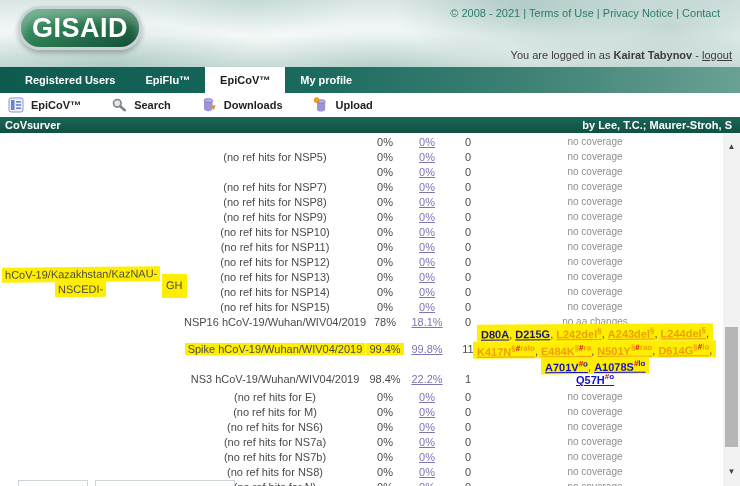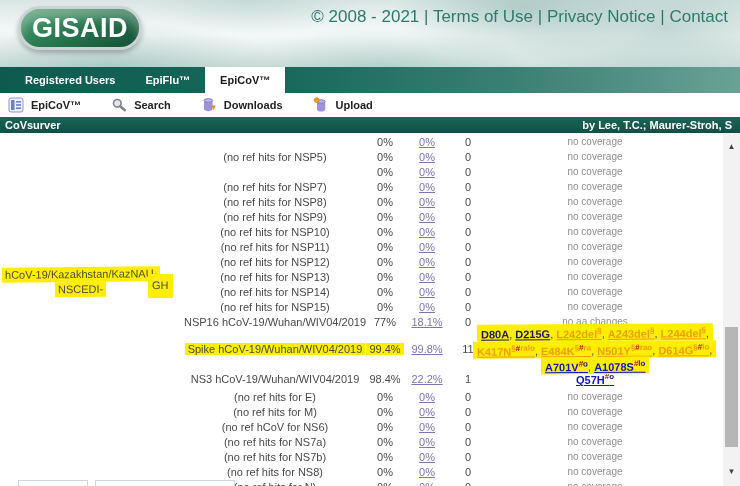--- a/index.html
+++ b/index.html
@@ -15,21 +15,21 @@
       radial-gradient(ellipse 210px 55px at 380px 66px, rgba(145,185,177,.40), transparent 70%),
       radial-gradient(ellipse 160px 50px at 250px 0px,  rgba(150,188,180,.30), transparent 70%),
       linear-gradient(180deg,#d9e6e4 0%,#eaf2f1 28%,#f4f9f8 52%,#e4eeec 78%,#cfdfdb 100%);
   }
   .logo { position:absolute; left:18px; top:6px; width:124px; height:44px; border-radius:24px;
     background:linear-gradient(155deg,#4f9d72 0%,#2b7b51 45%,#124f36 100%);
     border:3px solid #c9d2d4;
     box-shadow:0 3px 5px rgba(0,0,0,.25), inset 0 10px 10px rgba(255,255,255,.28);
     display:flex; align-items:center; justify-content:center;
     color:#fff; font-weight:bold; font-size:27px; letter-spacing:.5px; }
-  .top-links { position:absolute; top:7px; right:12px; color:#2c7b6b; font-size:17px; }
+  .top-links { position:absolute; top:7px; right:20px; color:#2c7b6b; font-size:11px; }
   .top-links .lnk { cursor:pointer; }
   .login-line { position:absolute; top:49px; right:8px; color:#3c3c3c; font-size:11px; }
   .login-line b { font-weight:bold; }
   .login-line a { color:#3c3c3c; text-decoration:underline; cursor:pointer; }
 
   
   .tab-bar { position:absolute; top:67px; left:0; width:740px; height:26px; display:flex;
     background:linear-gradient(90deg,#0e5a4f 0%,#19695d 40%,#3f8276 72%,#69a294 100%); }
   .tab { padding:0 15px; line-height:26px; color:#fff; font-weight:bold; font-size:11px; cursor:pointer; white-space:nowrap; }
   .tab:first-child { margin-left:10px; }
@@ -68,21 +68,21 @@
   .mutcell { flex-direction:column; justify-content:center; line-height:13px; white-space:normal; }
   .mutline { color:#4a4a4a; white-space:nowrap; text-align:center; }
   .mutline.hl { padding:0 4px; transform:rotate(-0.4deg); }
   a.mut { font-weight:bold; text-decoration:underline; cursor:pointer; }
   a.mut sup { font-size:8px; font-weight:bold; }
 
   
   .query-block { position:absolute; left:0; top:134px; width:162px; text-align:center;
     font-size:11px; color:#4a4a4a; line-height:15px; }
   .query-block .hl { display:inline-block; transform:rotate(-0.6deg); }
-  .clade { position:absolute; left:148px; top:141px; font-size:11px; color:#4a4a4a;
+  .clade { position:absolute; left:162px; top:141px; font-size:11px; color:#4a4a4a;
     background:#ffee00; padding:5px 4px 7px; transform:rotate(0.4deg); }
 
   
   .scrollbar { position:absolute; right:0; top:0; width:17px; height:353px; background:#f2f2f2; }
   .sb-arrow { position:absolute; left:0; width:17px; height:14px; display:flex; align-items:center;
     justify-content:center; font-size:8px; color:#444; cursor:pointer; }
   .sb-up { top:6px; }
   .sb-down { bottom:8px; }
   .sb-thumb { position:absolute; left:2px; width:13px; top:194px; height:120px; background:#b6b6b6; cursor:pointer; }
 
@@ -92,26 +92,32 @@
   .ghost-2 { left:95px; top:347px; width:140px; }
 </style>
 </head>
 <body>
 
 <div class="header">
   <div class="logo">GISAID</div>
   <div class="top-links">
     <span>© 2008 - 2021</span><span id="linkRow"> | <span class="lnk">Terms of Use</span> | <span class="lnk">Privacy Notice</span> | <span class="lnk">Contact</span></span>
   </div>
+  <div class="login-line">
+    <span>You are logged in as</span>
+    <b>Kairat Tabynov</b>
+    <span> - </span><a>logout</a>
+  </div>
 </div>
 
 <div class="tab-bar" id="tabBar">
     <div class="tab">Registered Users</div>
     <div class="tab">EpiFlu™</div>
     <div class="tab active">EpiCoV™</div>
+    <div class="tab">My profile</div>
   </div>
 
 <div class="toolbar" id="toolBar">
     <div class="tool">
       <span>
         <svg width="16" height="16" viewBox="0 0 16 16">
           <rect x="1" y="1" width="14" height="14" rx="2" fill="#eef1fa" stroke="#8a97c6"></rect>
           <rect x="3" y="3" width="3.5" height="10" fill="#6d82c9"></rect>
           <rect x="8" y="4" width="5" height="1.6" fill="#6d82c9"></rect>
           <rect x="8" y="7.2" width="5" height="1.6" fill="#6d82c9"></rect>
@@ -354,21 +360,21 @@
         </div>
         <div class="cell c-note">
           <span class="note">no coverage</span>
         </div>
       </div>
       <div class="row">
         <div class="cell c-protein">
           <span>NSP16 hCoV-19/Wuhan/WIV04/2019</span>
         </div>
         <div class="cell c-id">
-          <span>77%</span>
+          <span>78%</span>
         </div>
         <div class="cell c-cov">
           <a class="covlink">18.1%</a>
         </div>
         <div class="cell c-count">
           <span>0</span>
         </div>
         <div class="cell c-note">
           <span class="note">no aa changes</span>
         </div>
@@ -438,21 +444,21 @@
         </div>
         <div class="cell c-count">
           <span>0</span>
         </div>
         <div class="cell c-note">
           <span class="note">no coverage</span>
         </div>
       </div>
       <div class="row">
         <div class="cell c-protein">
-          <span>(no ref hCoV for NS6)</span>
+          <span>(no ref hits for NS6)</span>
         </div>
         <div class="cell c-id">
           <span>0%</span>
         </div>
         <div class="cell c-cov">
           <a class="covlink">0%</a>
         </div>
         <div class="cell c-count">
           <span>0</span>
         </div>

